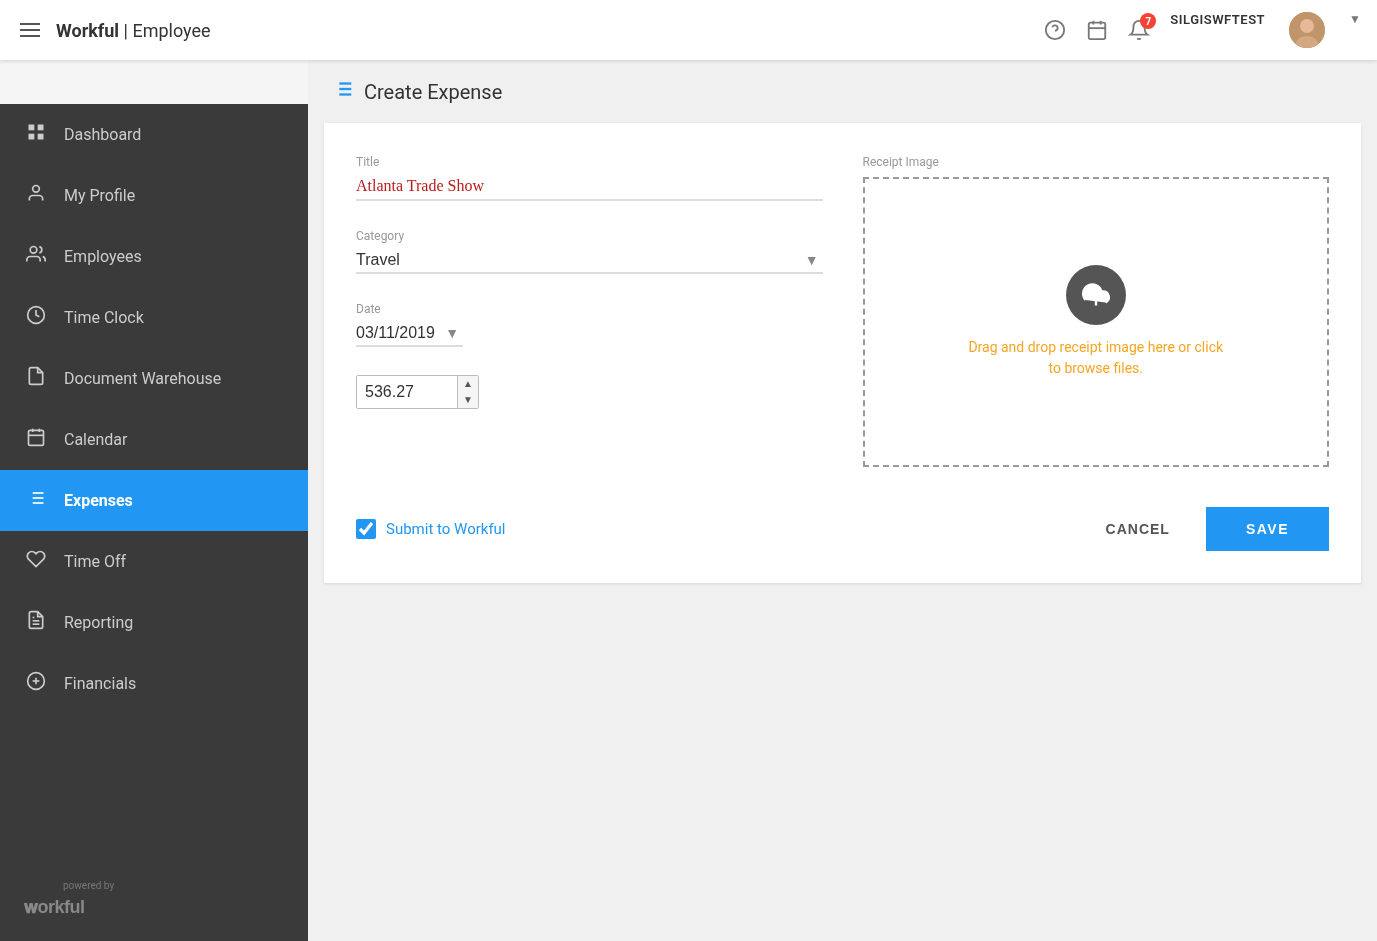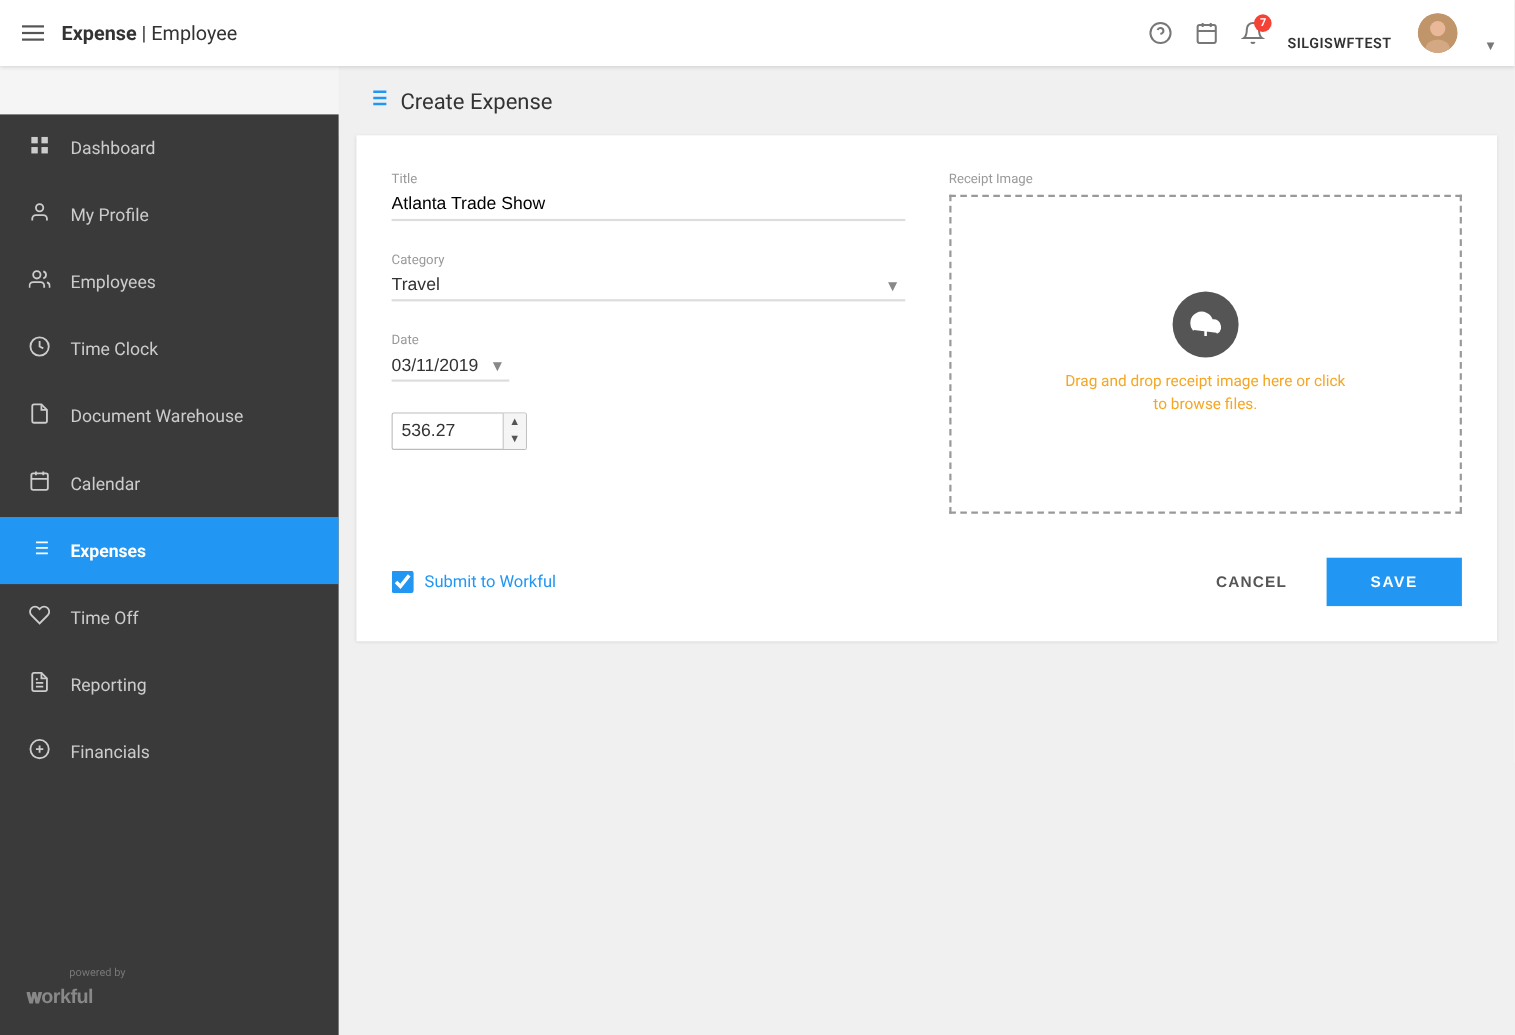--- a/index.html
+++ b/index.html
@@ -67,21 +67,21 @@
       font-weight: 700;
       border-radius: 50%;
       width: 16px;
       height: 16px;
       display: flex;
       align-items: center;
       justify-content: center;
     }
     .user-info {
       display: flex;
-      align-items: flex-end;
+      align-items: flex-start;
       gap: 24px;
       cursor: pointer;
     }
     .user-name {
       font-size: 13px;
       font-weight: 600;
       color: #333;
       letter-spacing: 0.5px;
     }
     .user-avatar {
@@ -219,23 +219,24 @@
     }
     .form-label.active {
       color: #2196f3;
     }
     .form-input {
       width: 100%;
       border: none;
       border-bottom: 2px solid #ddd;
       outline: none;
       font-size: 16px;
-      color: #000000;
+      color: #b91c1c;
       padding: 4px 0;
       background: transparent;
+      font-family: Liberation Serif, serif;
     }
     .form-select-wrapper {
       position: relative;
       border-bottom: 2px solid #ddd;
     }
     .form-select {
       width: 100%;
       border: none;
       outline: none;
       font-size: 16px;
@@ -399,21 +400,21 @@
 <body>
 
 <nav class="top-nav">
   <div class="top-nav-left">
     <div class="hamburger-icon">
       <span></span>
         <span></span>
         <span></span>
     </div>
     <span class="brand-title">
-      <strong>Expense</strong>
+      <strong>Workful</strong>
       <span>|</span>
       <span>Employee</span>
     </span>
   </div>
   <div class="top-nav-right">
     <div class="nav-icon-btn">
       <svg width="22" height="22" viewBox="0 0 24 24" fill="none" stroke="#777" stroke-width="2">
         <circle cx="12" cy="12" r="10"></circle>
         <path d="M9.09 9a3 3 0 0 1 5.83 1c0 2-3 3-3 3"></path>
         <line x1="12" y1="17" x2="12.01" y2="17"></line>

